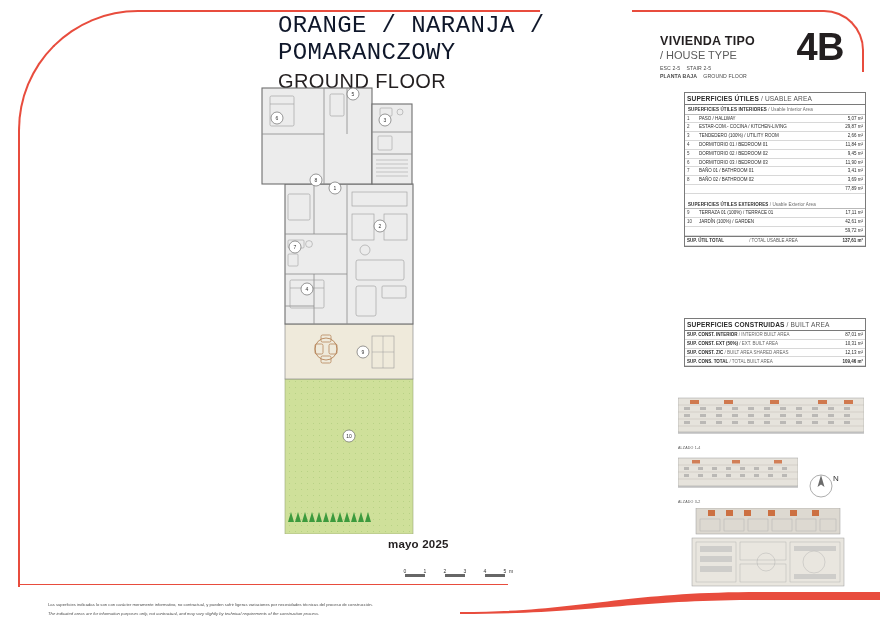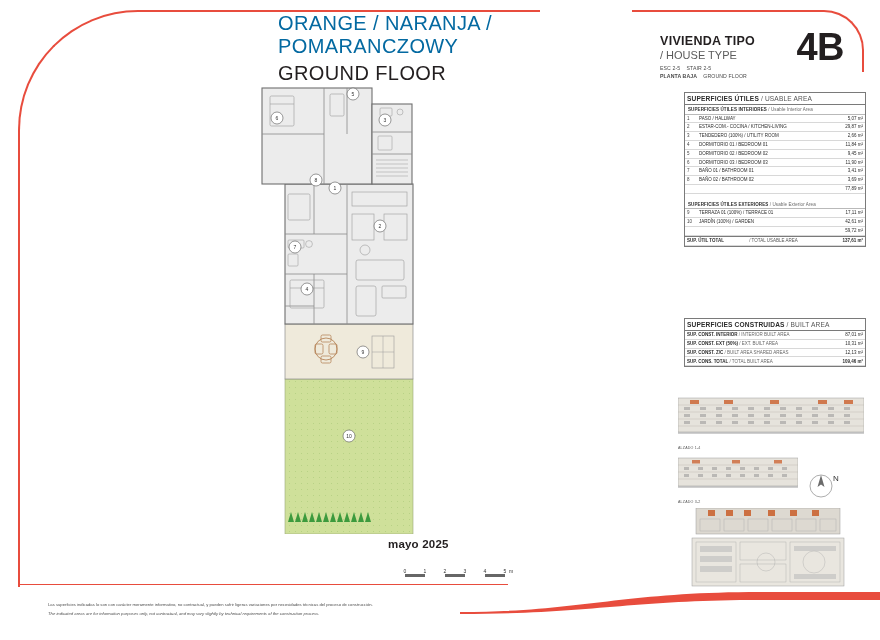--- a/index.html
+++ b/index.html
@@ -58,24 +58,25 @@
   }
 
   
   .title-block {
     position: absolute;
     left: 278px;
     top: 12px;
     width: 400px;
   }
   .title-line1 {
-    font-size: 20px;
+    font-size: 24px;
     letter-spacing: 0.4px;
-    color: #0369a1;
+    color: #0f172a;
     font-weight: 400;
+    font-family: Liberation Mono, monospace;
   }
   .title-line2 {
     font-size: 20px;
     letter-spacing: 0.4px;
     color: #231f20;
     font-weight: 400;
     margin-top: 4px;
   }
 
   

